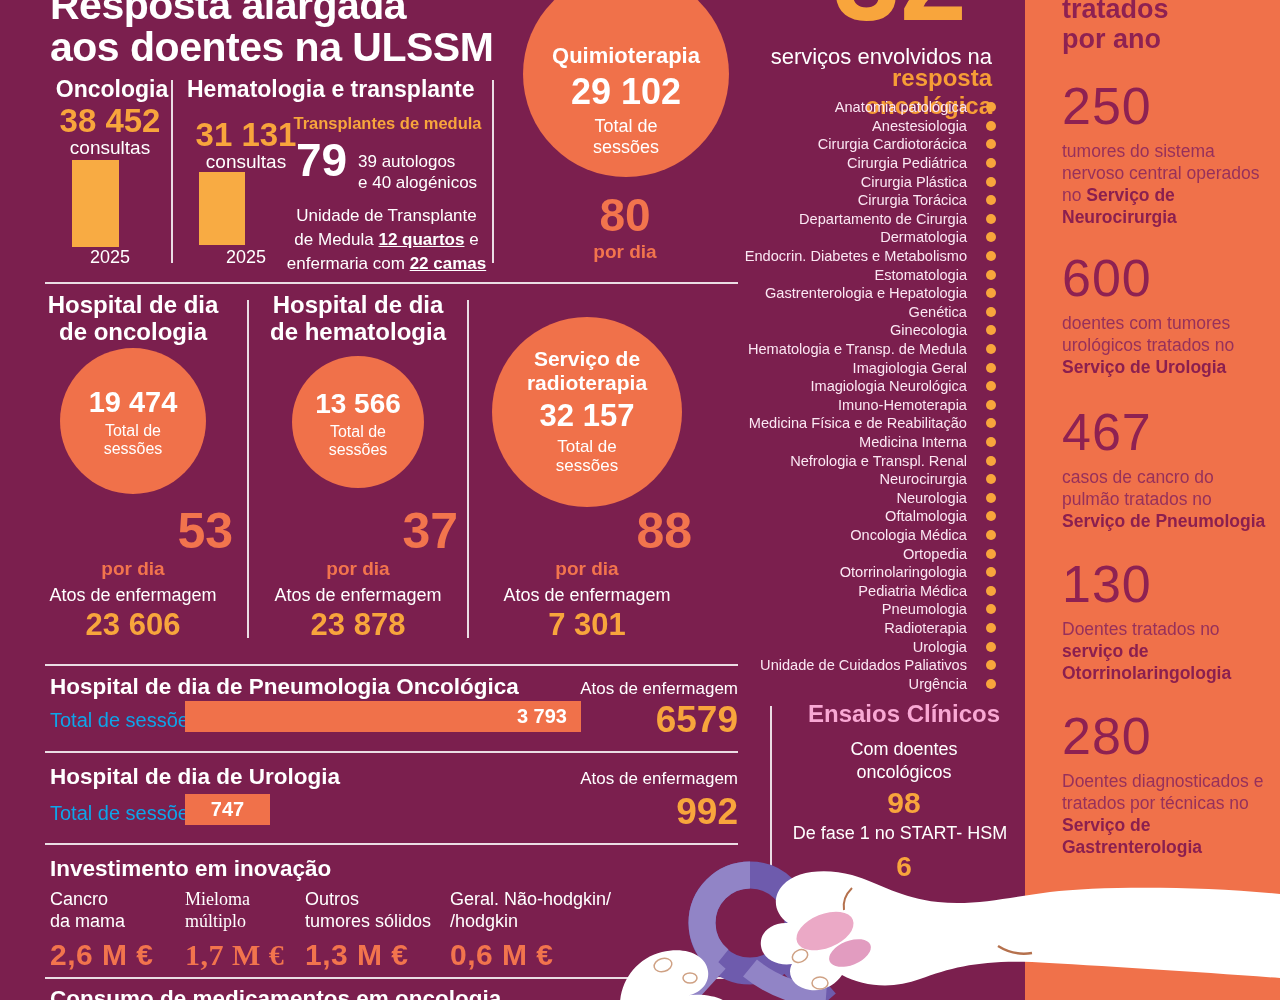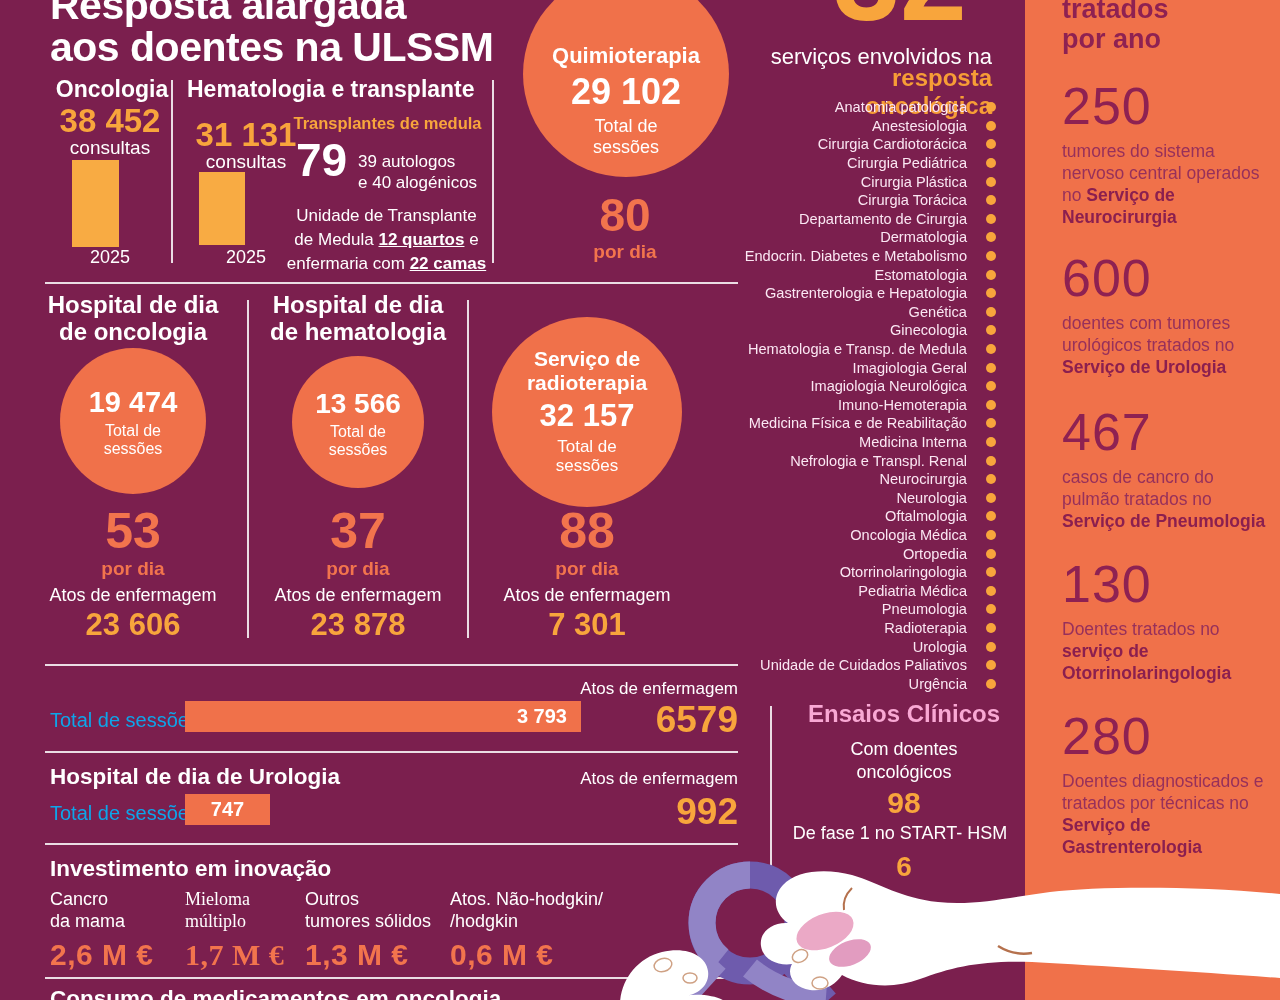--- a/index.html
+++ b/index.html
@@ -63,21 +63,21 @@
   .c3 .c-value{font-size:31px;margin-top:3px;}
   .c3 .c-label{font-size:17px;line-height:19px;}
   .vdiv-c{left:247px;top:300px;height:338px;}
   .vdiv-d{left:467px;top:300px;height:338px;}
 
   .perday{font-size:50px;font-weight:bold;color:#f2744d;line-height:1;text-align:center;}
   .perday-lab{font-size:19px;font-weight:bold;color:#f2744d;text-align:center;}
   .nurse-lab{font-size:18px;color:#fff;text-align:center;}
   .nurse-val{font-size:31px;font-weight:bold;color:#f8a53c;text-align:center;}
   .x1{left:33px;width:200px;} .x2{left:258px;width:200px;} .x3{left:482px;width:210px;}
-  .y-pd{top:506px;} .y-pdl{top:558px;} .y-nl{top:585px;} .y-nv{top:607px;}
+  .y-pd{top:506px;text-align:right;} .y-pdl{top:558px;} .y-nl{top:585px;} .y-nv{top:607px;}
 
   
   .row-title{font-size:22.5px;font-weight:bold;color:#fff;}
   .sess-lab{font-size:20px;color:#0ea5e9;}
   .sbar{height:31px;background:#f0714a;color:#fff;font-weight:bold;font-size:20px;line-height:31px;}
   .p-title{left:50px;top:674px;}
   .p-nlab{left:540px;top:679px;width:198px;font-size:17px;color:#fff;}
   .p-slab{left:50px;top:709px;}
   .bar-a{left:185px;top:701px;width:396px;padding-right:14px;box-sizing:border-box;text-align:right;}
   .p-nval{left:540px;top:699px;width:198px;font-size:37px;font-weight:bold;color:#f8a53c;}
@@ -228,20 +228,21 @@
       <div>sessões</div>
     </div>
   </div>
   <div class="abs perday x3 y-pd">88</div>
   <div class="abs perday-lab x3 y-pdl">por dia</div>
   <div class="abs nurse-lab x3 y-nl">Atos de enfermagem</div>
   <div class="abs nurse-val x3 y-nv">7 301</div>
 
   <div class="abs hdiv" style="top:664px"></div>
 
+  <div class="abs row-title p-title">Hospital de dia de Pneumologia Oncológica</div>
   <div class="abs rt p-nlab">Atos de enfermagem</div>
   <div class="abs sess-lab p-slab">Total de sessões</div>
   <div class="abs sbar bar-a">3 793</div>
   <div class="abs rt p-nval">6579</div>
 
   <div class="abs hdiv" style="top:751px"></div>
 
   <div class="abs row-title u-title">Hospital de dia de Urologia</div>
   <div class="abs rt u-nlab">Atos de enfermagem</div>
   <div class="abs sess-lab u-slab">Total de sessões</div>
@@ -268,21 +269,21 @@
       </div>
       <div class="inv-item">
         <div class="inv-lab">
           <div>Outros</div>
           <div>tumores sólidos</div>
         </div>
         <div class="inv-val">1,3 M €</div>
       </div>
       <div class="inv-item">
         <div class="inv-lab">
-          <div>Atos. Não-hodgkin/</div>
+          <div>Geral. Não-hodgkin/</div>
           <div>/hodgkin</div>
         </div>
         <div class="inv-val">0,6 M €</div>
       </div>
     </div>
 
   <div class="abs hdiv" style="top:977px"></div>
   <div class="abs consumo">Consumo de medicamentos em oncologia</div>
 
   <div class="abs big32">32</div>

